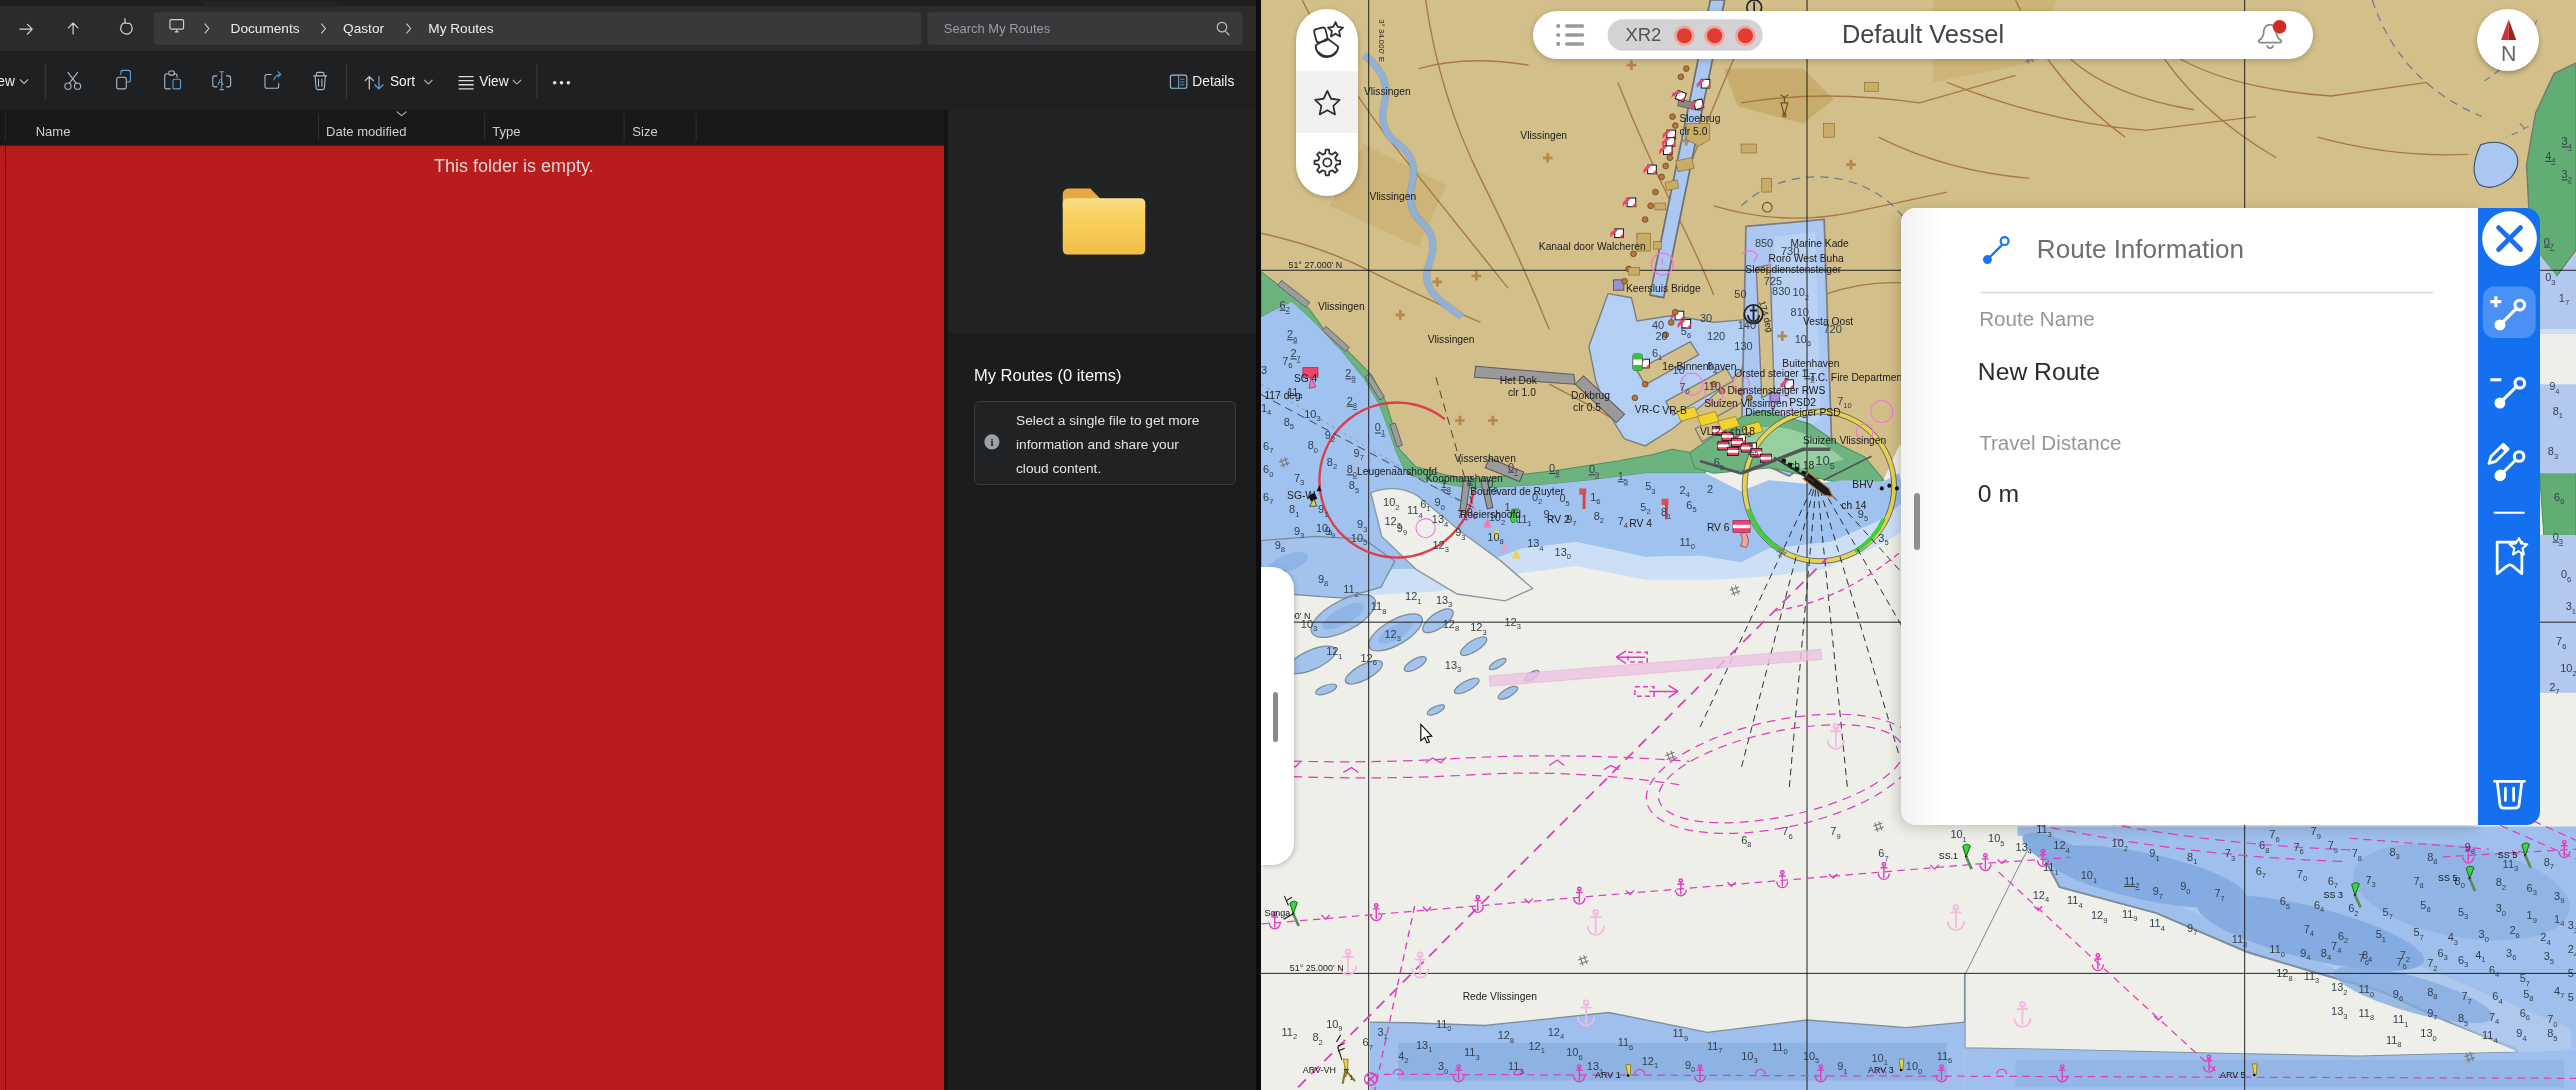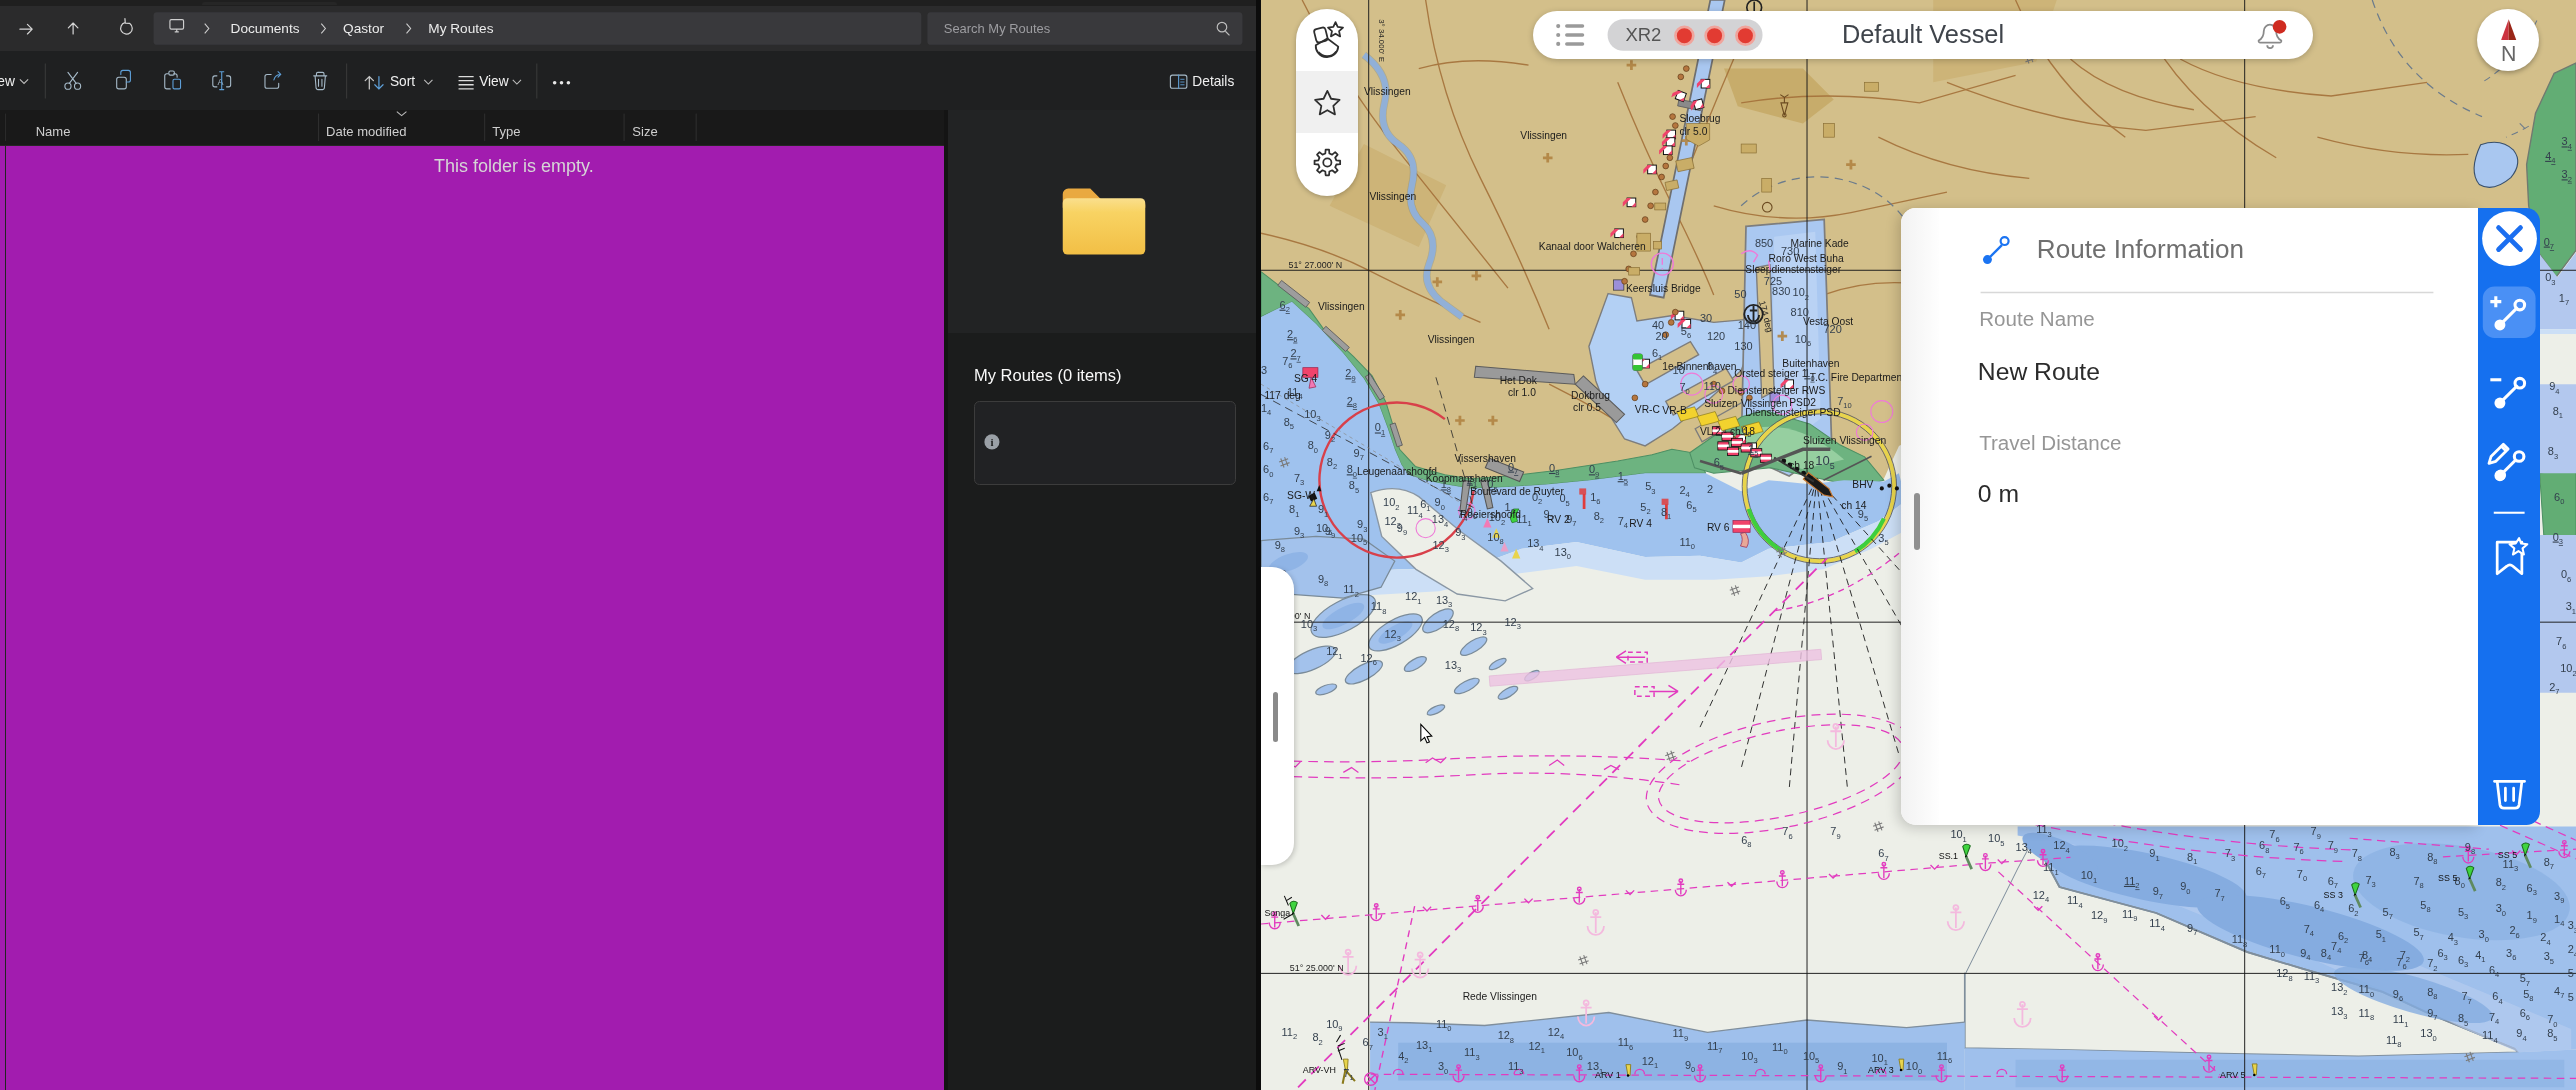--- a/index.html
+++ b/index.html
@@ -2,21 +2,21 @@
 <html style="font-size:11px"><head><meta charset="utf-8"><style>
 html,body{margin:0;padding:0;width:2576px;height:1090px;overflow:hidden;background:#191919;font-family:"Liberation Sans",sans-serif}
 *{box-sizing:border-box}
 .abs{position:absolute}
 .ic{stroke:#a6bac9;fill:none;stroke-width:1.6;stroke-linecap:round;stroke-linejoin:round}
 .tbt{color:#f0f0f0;font-size:20px}
 .hdr{color:#cfcfcf;font-size:19px}
 </style></head>
 <body>
 
-<div class="abs" style="left:0;top:0;width:1261px;height:1090px;background:#a21caf">
+<div class="abs" style="left:0;top:0;width:1261px;height:1090px;background:#b91c1c">
   <div class="abs" style="left:0;top:0;width:1261px;height:5.5px;background:#1f1f1f"></div>
   <div class="abs" style="left:202px;top:2.1px;width:135px;height:3.4px;background:#262626;border-radius:2.7px 2.7px 0 0"></div>
 
   <div class="abs" style="left:0;top:5.5px;width:1261px;height:45px;background:#2b2b2c"></div>
   <svg class="abs" style="left:0;top:5.5px" width="1261" height="45" viewBox="0 0 1837 66">
     <g stroke="#d4d4d4" stroke-width="1.8" fill="none" stroke-linecap="round" stroke-linejoin="round">
       <path d="M23 34 h17 M34 27 l7 7 -7 7"></path>
       <path d="M101 41 v-15 M94 32 l7 -7 7 7"></path>
       <path d="M184.5 26 a8.5 8.5 0 1 1 -7.5 -1.5 M177 18.5 l0.5 6.5 6.5 0.5"></path>
     </g>
@@ -136,20 +136,21 @@
         </linearGradient>
       </defs>
     <rect x="2" y="11" width="60" height="41" rx="3.5" fill="url(#fgr)"></rect>
   </svg>
   <text class="abs" style="left:974px;top:366px;color:#fafafa;font-size:16.5px;font-weight:normal">My Routes (0 items)</text>
   <div class="abs" style="left:974px;top:401px;width:262px;height:84px;background:#212224;border:0.7px solid #3c3c3c;border-radius:5.5px"></div>
   <svg class="abs" style="left:983px;top:433px" width="20.6" height="20.6" viewBox="0 0 30 30">
       <circle cx="13" cy="13" r="11" fill="#9aa0a6"></circle>
       <text x="13" y="19" text-anchor="middle" font-size="16" font-weight="bold" fill="#1b1c1c" font-family="Liberation Serif">i</text>
     </svg>
+  <div class="abs" style="left:1016px;top:409px;width:184px;color:#e4e4e4;font-size:13.7px;line-height:24px">Select a single file to get more information and share your cloud content.</div>
 </div>
 
 <div class="abs" style="left:1261px;top:0;width:1315px;height:1090px;background:#edefe8">
 <svg width="1315" height="1090" style="position:absolute;left:0;top:0" font-family="Liberation Sans,sans-serif" viewBox="0 0 1917 1589">
 <defs>
 <g id="anch" stroke="#e23bbf" stroke-width="2" fill="none">
  <path d="M0 -11 v20 M-8 2 a8 9 0 0 0 16 0 M-5 -6 h10"></path>
           <circle cx="0" cy="-11" r="2.6"></circle>
 </g>
 <g id="anchp" stroke="#f4b9de" stroke-width="2.6" fill="none">

